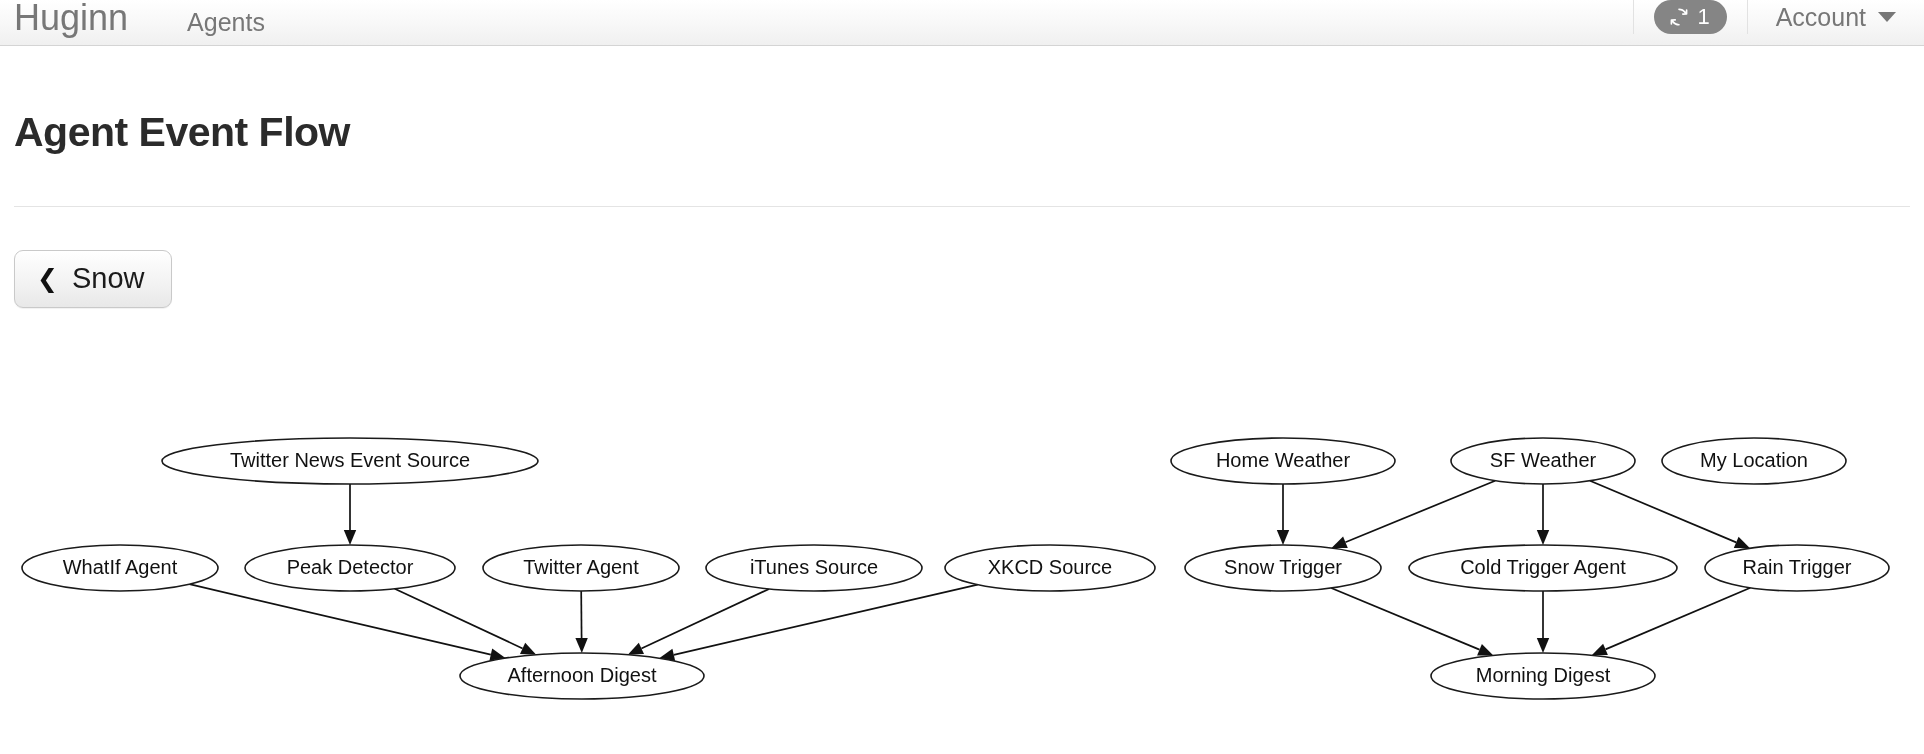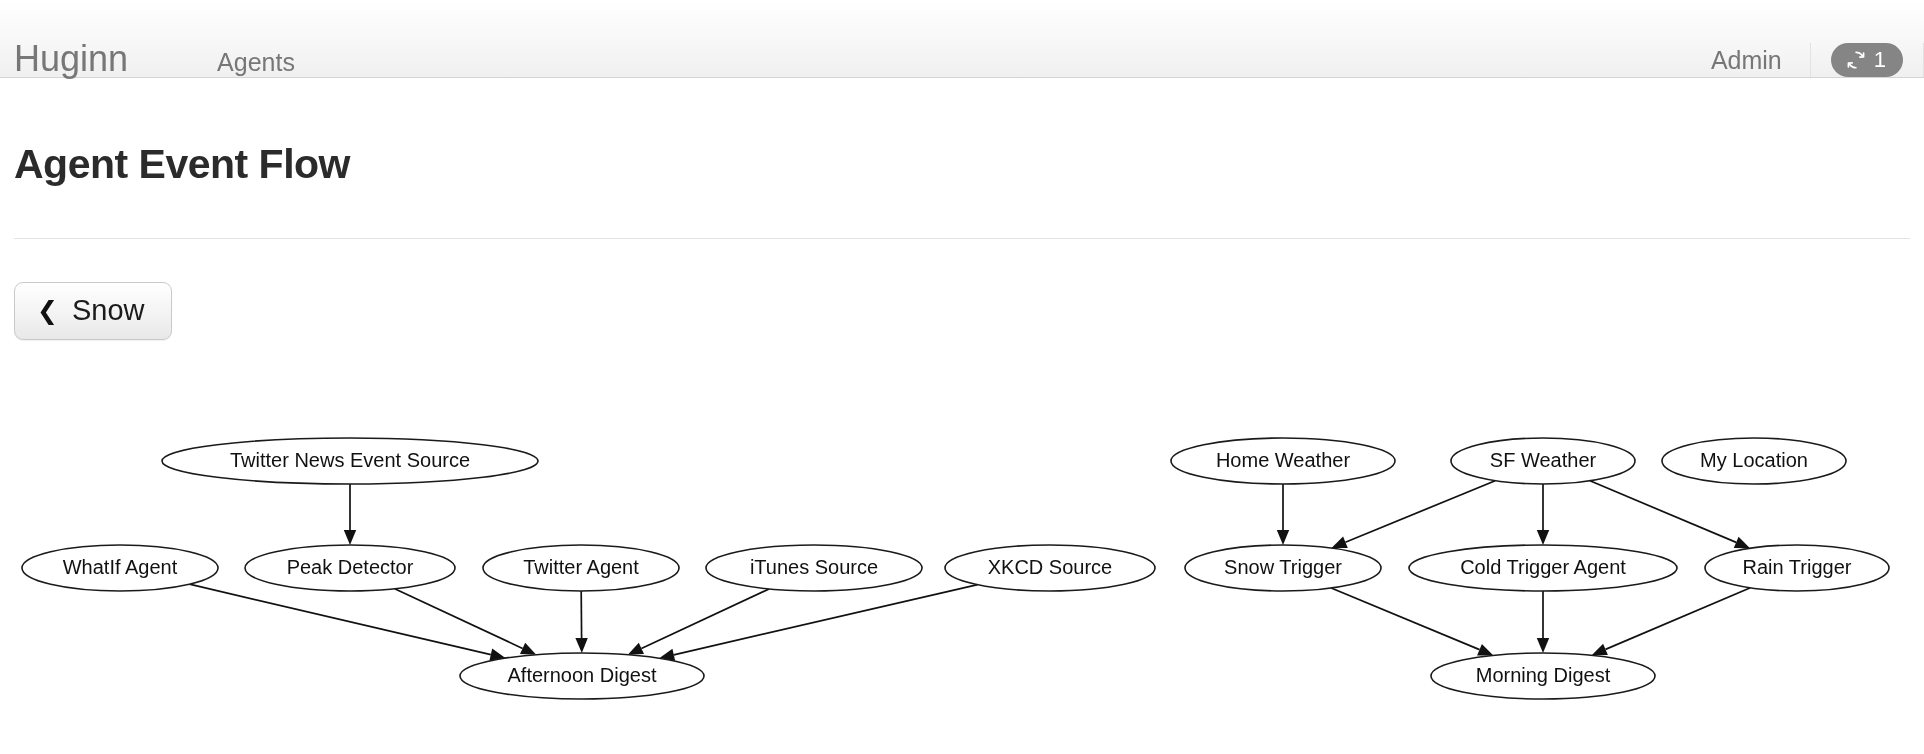--- a/index.html
+++ b/index.html
@@ -9,44 +9,43 @@
     width: 1924px;
     height: 754px;
     background: #ffffff;
     font-family: "Liberation Sans", sans-serif;
     overflow: hidden;
   }
 
   
   .navbar {
     position: relative;
-    height: 78px;
+    height: 46px;
     box-sizing: border-box;
     background: linear-gradient(to bottom, #ffffff 0%, #f8f8f8 50%, #f0f0f0 100%);
     border-bottom: 1px solid #d4d4d4;
     display: flex;
-    align-items: flex-end;
-    gap: 38px;
+    align-items: flex-start;
   }
   .navbar-brand {
     display: flex;
     align-items: center;
     padding: 0 28px 0 14px;
     font-size: 36px;
     color: #777777;
     font-weight: 400;
     letter-spacing: 0px;
     line-height: 1;
     text-decoration: none;
   }
   .nav-links {
     display: flex;
     align-items: stretch;
     list-style: none;
-    margin: 0;
+    margin: 8px;
     padding: 0;
   }
   .nav-links li {
     display: flex;
     align-items: center;
   }
   .nav-links a {
     display: flex;
     align-items: center;
     height: 100%;
@@ -168,34 +167,37 @@
 <div class="navbar">
   <a class="navbar-brand" href="#">Huginn</a>
 
   <ul class="nav-links">
     <li>
       <a href="#">Agents</a>
     </li>
   </ul>
 
   <div class="nav-right">
-    <a href="#" class="nav-cell">Admin</a>
 
     <div class="nav-cell bordered">
       <span class="worker-badge">
         <span>
           <svg width="22" height="22" viewBox="0 0 24 24" aria-hidden="true">
             <path fill="#ffffff" d="M12 4.5a7.5 7.5 0 0 1 6.2 3.3l-2.1.1a.9.9 0 0 0 0 1.8l4.2-.2a.9.9 0 0 0 .86-.9l.05-4.1a.9.9 0 1 0-1.8-.02l-.02 1.9A9.3 9.3 0 0 0 12 2.7a.9.9 0 0 0 0 1.8z"></path>
             <path fill="#ffffff" d="M12 19.5a7.5 7.5 0 0 1-6.2-3.3l2.1-.1a.9.9 0 0 0 0-1.8l-4.2.2a.9.9 0 0 0-.86.9l-.05 4.1a.9.9 0 1 0 1.8.02l.02-1.9A9.3 9.3 0 0 0 12 21.3a.9.9 0 0 0 0-1.8z"></path>
           </svg>
         </span>
         <span>1</span>
       </span>
     </div>
 
+    <a href="#" class="nav-cell">
+      <span>Account</span>
+      <span class="caret"></span>
+    </a>
   </div>
 </div>
 
 <div class="container">
   <h1 class="page-title">Agent Event Flow</h1>
   <div class="hr"></div>
   <button class="btn-back">
     <span class="chev">❮</span>
     <span>Snow</span>
   </button>

